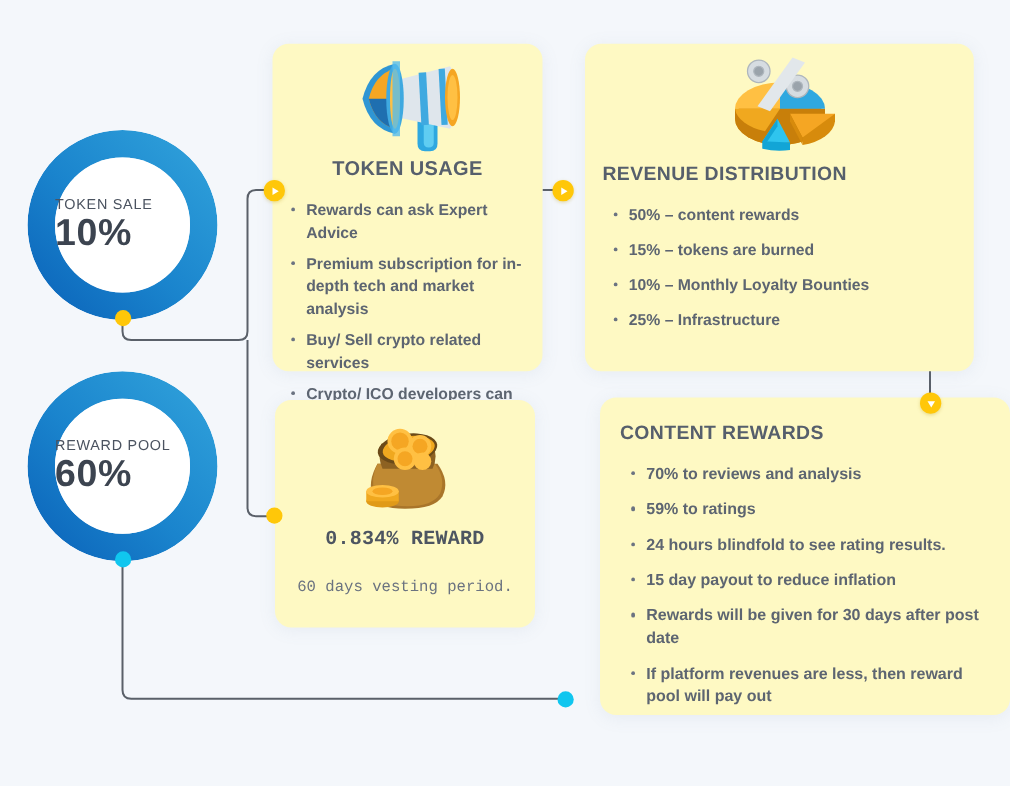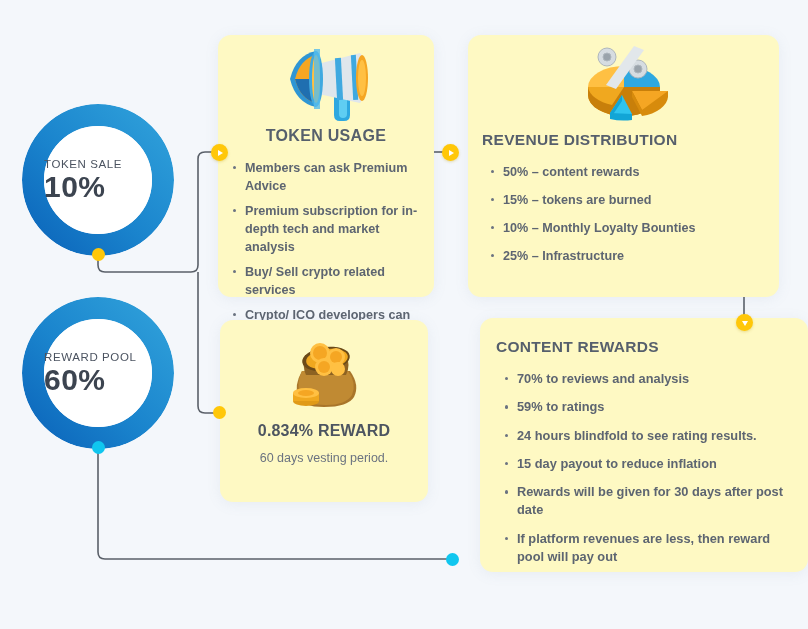--- a/index.html
+++ b/index.html
@@ -102,28 +102,28 @@
   #card-token-usage ul { margin: 14px 16px 0 14px; }
 
   
   #card-revenue { left: 456px; top: 35px; width: 311px; height: 262px; margin-left: 12px; }
   #card-revenue .icon-wrap { height: 88px; display:flex; align-items:center; justify-content:center; padding-top:10px; }
   #card-revenue .card-title { display:block; margin: 8px 0 0 14px; font-size: 15.5px; }
   #card-revenue ul { margin: 14px 14px 0 22px; }
   #card-revenue ul li { margin-bottom: 10px; }
 
   
-  #card-reward { left: 220px; top: 320px; width: 208px; height: 182px; }
+  #card-reward { left: 220px; top: 320px; width: 208px; height: 182px; font-family: Liberation Mono, monospace; }
   #card-reward .icon-wrap { height: 96px; display:flex; align-items:center; justify-content:center; padding-top: 8px;}
   #card-reward .reward-value {
     display:block; text-align:center; margin-top: 6px;
     font-size: 16px; font-weight: 700; color: #4d5561; letter-spacing: 0.2px;
   }
   #card-reward .reward-note {
-    display:block; text-align:center; margin-top: 11px;
+    display:block; text-align:center; margin-top: 23px;
     font-size: 12.5px; color: #6b7380; font-weight: 500;
   }
 
   
   #card-content { left: 456px; top: 318px; width: 328px; height: 254px; margin-left: 24px; }
   #card-content .card-title { display:block; margin: 20px 0 0 16px; font-size: 15.5px; }
   #card-content ul { margin: 14px 18px 0 24px; }
   #card-content ul li { margin-bottom: 10px; font-size: 12.8px; }
 
   
@@ -233,21 +233,21 @@
         <path d="M40 12 L40 60 Q24 56 19 36 Q24 16 40 12 Z" fill="#f5a623"></path>
         <path d="M40 36 L40 60 Q24 56 19 36 Z" fill="#1f6fb0"></path>
         <ellipse cx="40" cy="36" rx="7" ry="28" fill="#3fa9e0"></ellipse>
         <ellipse cx="40" cy="36" rx="4" ry="24" fill="#ffc043"></ellipse>
 
         <path d="M38 6 L44 6 L44 66 L38 66 Z" fill="#55bbec" opacity="0.8"></path>
       </svg>
     </div>
     <span class="card-title">TOKEN USAGE</span>
     <ul>
-      <li>Members can ask Premium Advice</li>
+      <li>Rewards can ask Expert Advice</li>
       <li>Premium subscription for in-depth tech and market analysis</li>
       <li>Buy/ Sell crypto related services</li>
       <li>Crypto/ ICO developers can access platform services</li>
     </ul>
   </div>
 
   <div class="card" id="card-revenue">
     <div class="icon-wrap">
       <svg width="104" height="86" viewBox="0 0 104 86" class="art">
 

